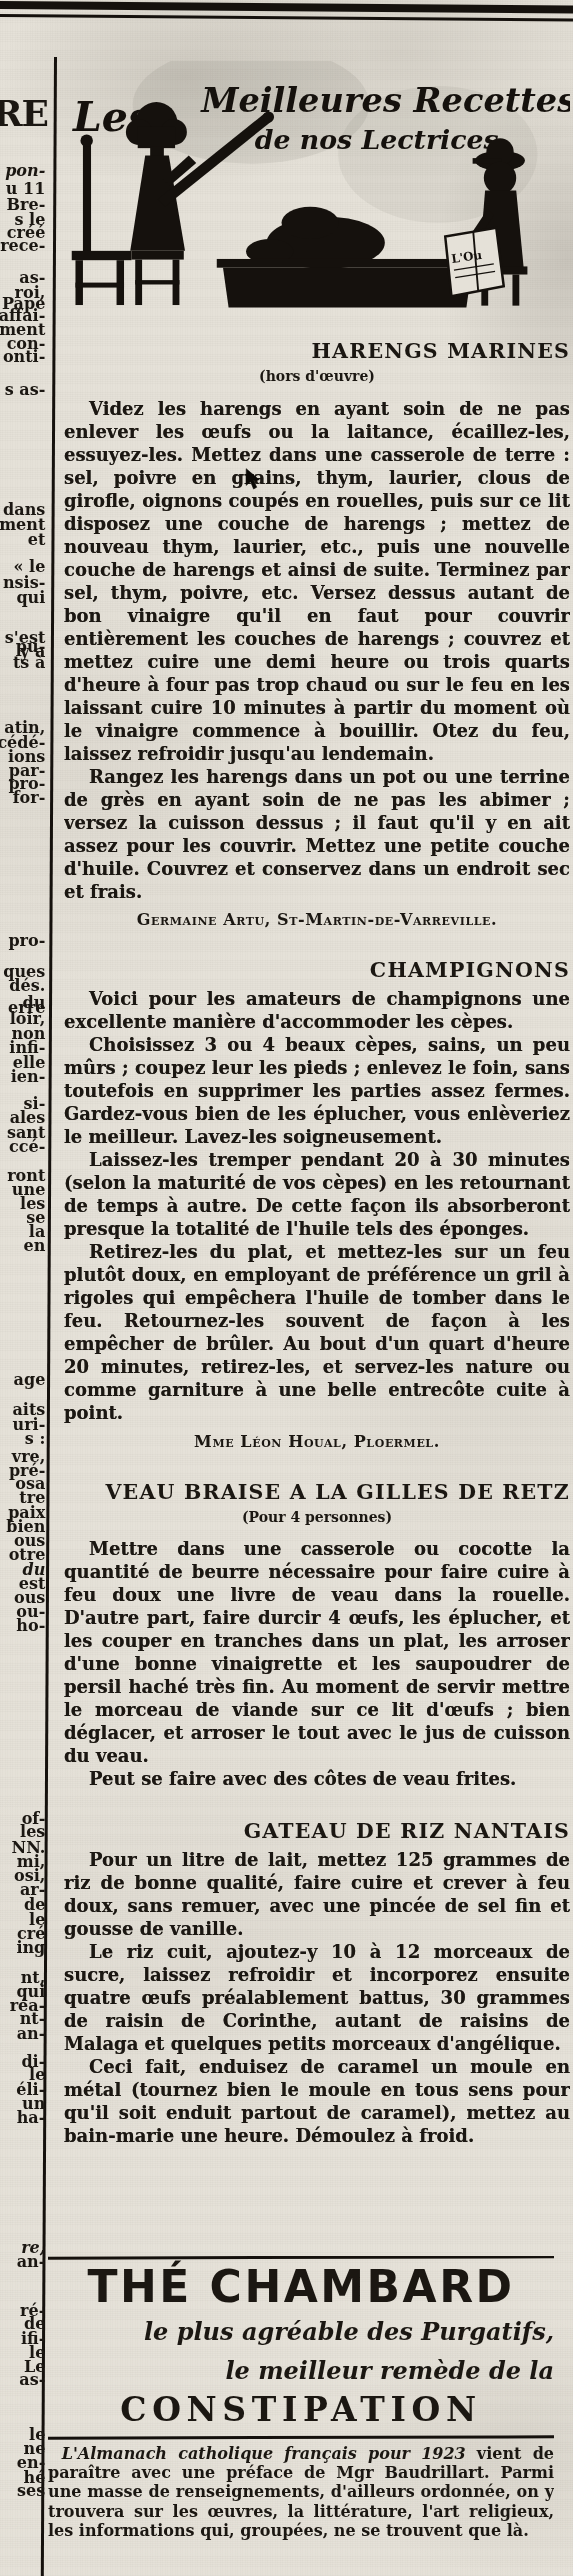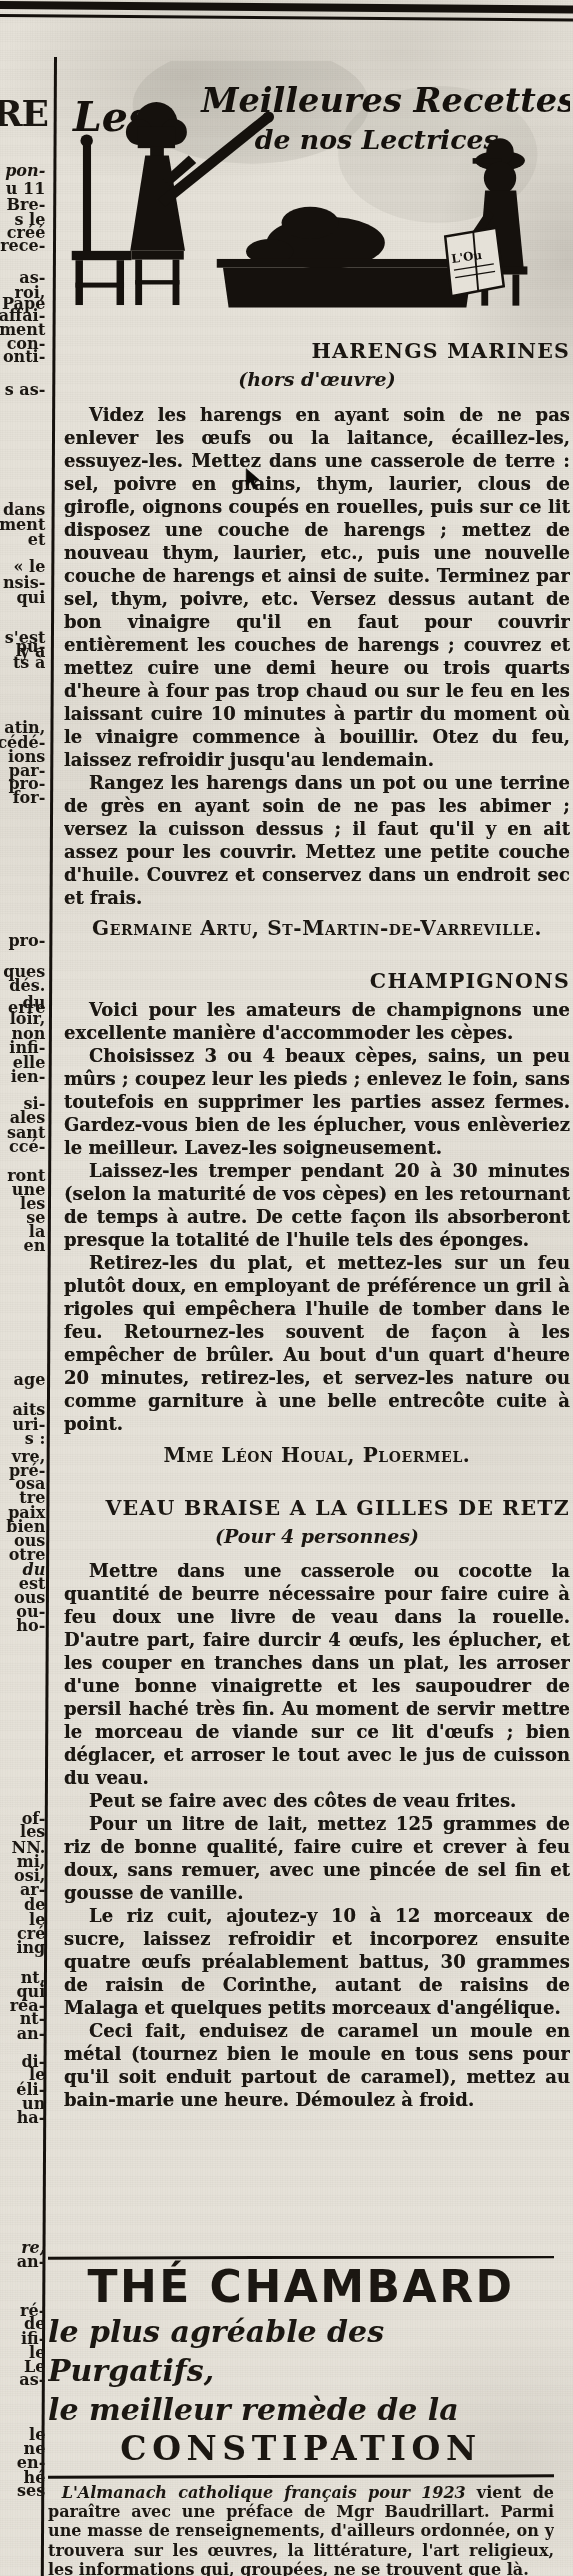--- a/index.html
+++ b/index.html
@@ -28,32 +28,32 @@
   .strip .masthead{position:absolute;top:92px;right:1.2px;font-size:36px;font-weight:bold;letter-spacing:-1.2px;}
   .frag{position:absolute;right:3.7px;white-space:nowrap;font-size:16px;font-weight:bold;line-height:16px;}
   .frag.it{font-style:italic;}
 
   
   .main{position:absolute;left:64px;top:16px;width:506px;}
   .illustration{display:block;margin-top:45px;}
 
   .recipes{max-height:1908px;overflow:hidden;}
   .recipe-title{margin:29px 0 5px;text-align:right;font-size:20.5px;font-weight:bold;letter-spacing:1.2px;}
-  .recipe-sub{margin:0 0 12.5px;text-align:center;font-size:19px;font-weight:bold;font-style:italic;}
+  .recipe-sub{margin:0 0 12.5px;text-align:center;font-size:14px;font-weight:bold;}
   .para{margin:0;font-size:18px;line-height:23px;font-weight:bold;text-align:justify;text-indent:25px;
         text-shadow:0 0 0.4px rgba(27,23,18,.65);}
-  .sig{margin:7.5px 0 2.5px;text-align:center;font-size:20px;font-weight:bold;font-variant:small-caps;letter-spacing:0.6px;}
+  .sig{margin:7.5px 0 2.5px;text-align:center;font-size:16px;font-weight:bold;font-variant:small-caps;letter-spacing:0.6px;}
 
   
   .bottom{position:absolute;left:48px;top:2220px;width:506px;height:356px;overflow:hidden;margin-top:36px;}
   .ad-rule{height:2.5px;background:#15110d;margin:0 0 3.7px;transform:rotate(-.15deg);}
   .ad-rule.second{margin:6.2px 0 5px;}
   .ad-brand{margin:1.2px 0 0;text-align:center;font-family:"DejaVu Sans", sans-serif;font-weight:bold;
             font-size:44px;line-height:50px;letter-spacing:2.5px;}
-  .ad-line{margin:0;text-align:left;font-style:italic;font-weight:bold;font-size:30px;line-height:39px;}
+  .ad-line{margin:0;text-align:right;font-style:italic;font-weight:bold;font-size:24px;line-height:39px;}
   .ad-shout{margin:0;text-align:center;font-weight:bold;font-size:33px;line-height:40px;letter-spacing:5.6px;}
   .almanach{margin:3.7px 0 0;font-size:16px;line-height:19.3px;font-weight:bold;text-align:justify;text-indent:13.7px;}
   .almanach .lead{font-style:italic;}
 
   .cursor{position:absolute;left:245px;top:468px;width:16px;height:22.4px;}
 </style>
 </head>
 <body>
 
 <div class="page">
@@ -249,20 +249,21 @@
       <p class="sig">Mme Léon Houal, Ploermel.</p>
 
       <h2 class="recipe-title">VEAU BRAISE A LA GILLES DE RETZ</h2>
       <p class="recipe-sub">(Pour 4 personnes)</p>
       <div>
 
       <p class="para">Mettre dans une casserole ou cocotte la quantité de beurre nécessaire pour faire cuire à feu doux une livre de veau dans la rouelle. D'autre part, faire durcir 4 œufs, les éplucher, et les couper en tranches dans un plat, les arroser d'une bonne vinaigrette et les saupoudrer de persil haché très fin. Au moment de servir mettre le morceau de viande sur ce lit d'œufs ; bien déglacer, et arroser le tout avec le jus de cuisson du veau.</p>
           <p class="para">Peut se faire avec des côtes de veau frites.</p>
         </div>
 
+      <h2 class="recipe-title">GATEAU DE RIZ NANTAIS</h2>
       <div>
 
       <p class="para">Pour un litre de lait, mettez 125 grammes de riz de bonne qualité, faire cuire et crever à feu doux, sans remuer, avec une pincée de sel fin et gousse de vanille.</p>
           <p class="para">Le riz cuit, ajoutez-y 10 à 12 morceaux de sucre, laissez refroidir et incorporez ensuite quatre œufs préalablement battus, 30 grammes de raisin de Corinthe, autant de raisins de Malaga et quelques petits morceaux d'angélique.</p>
           <p class="para">Ceci fait, enduisez de caramel un moule en métal (tournez bien le moule en tous sens pour qu'il soit enduit partout de caramel), mettez au bain-marie une heure. Démoulez à froid.</p>
         </div>
 
     </div>
   </div>
 

